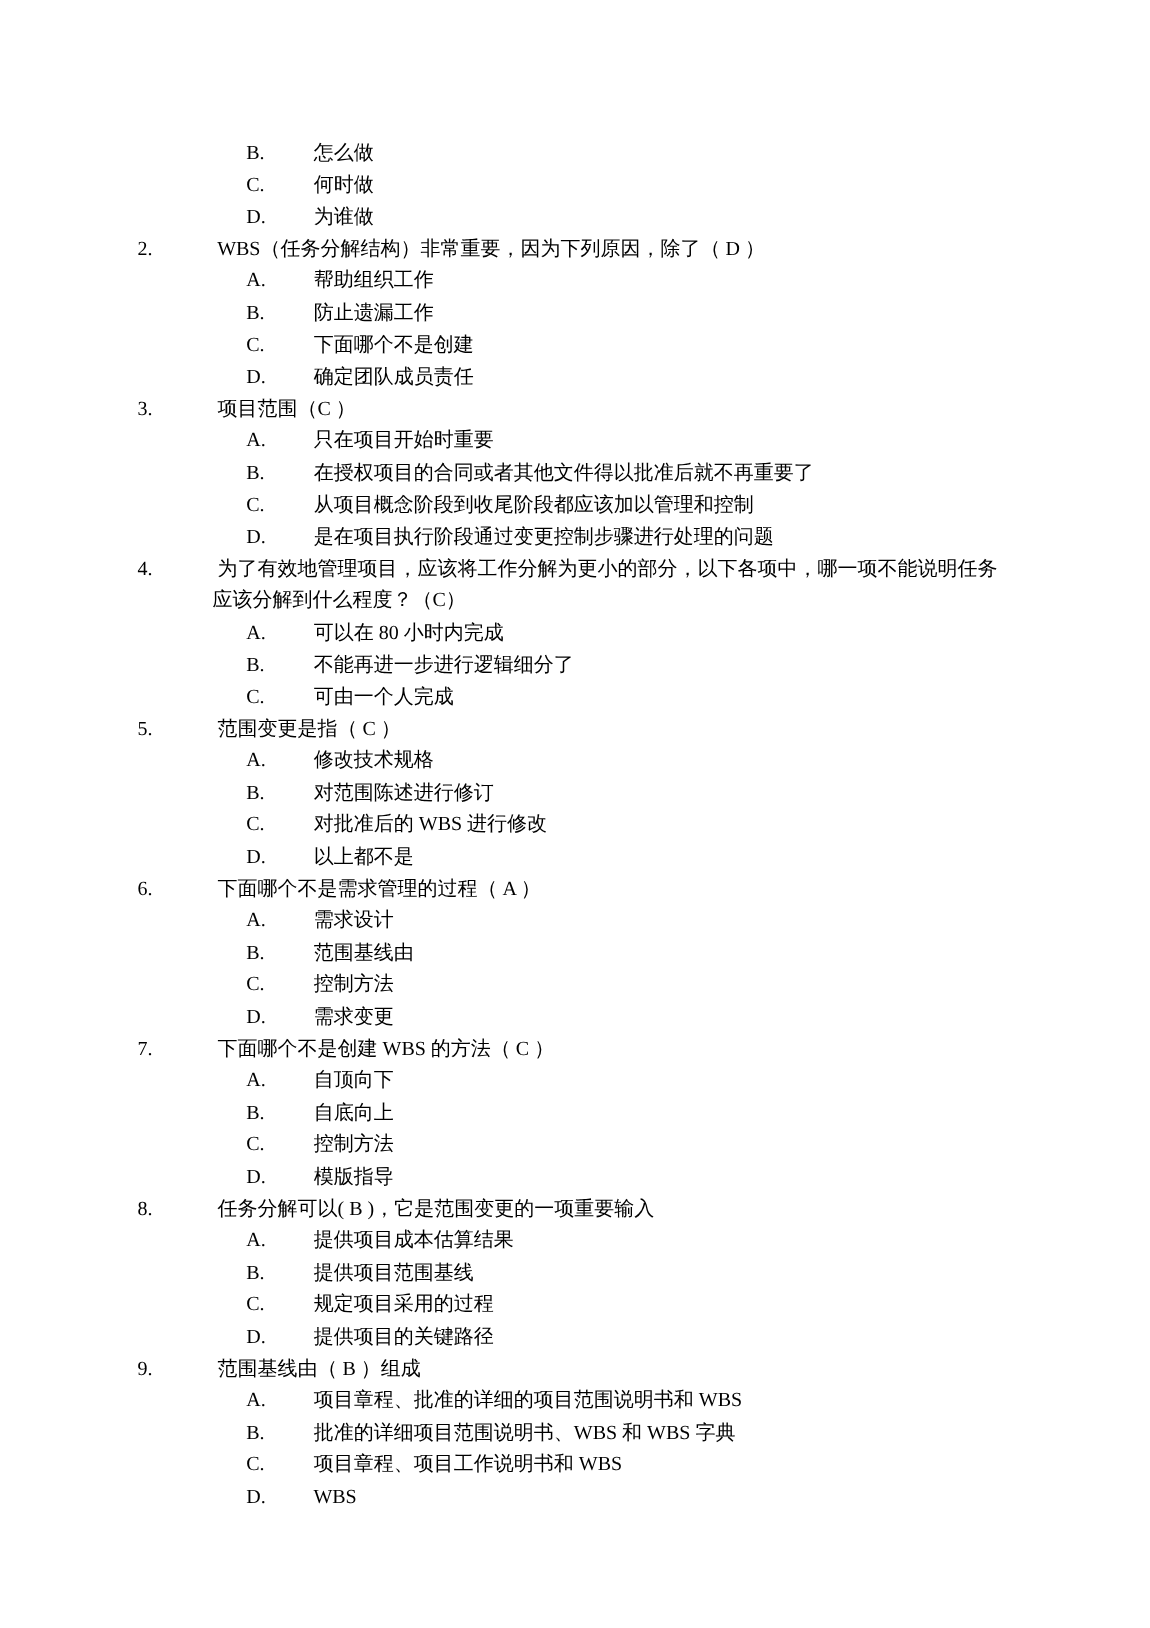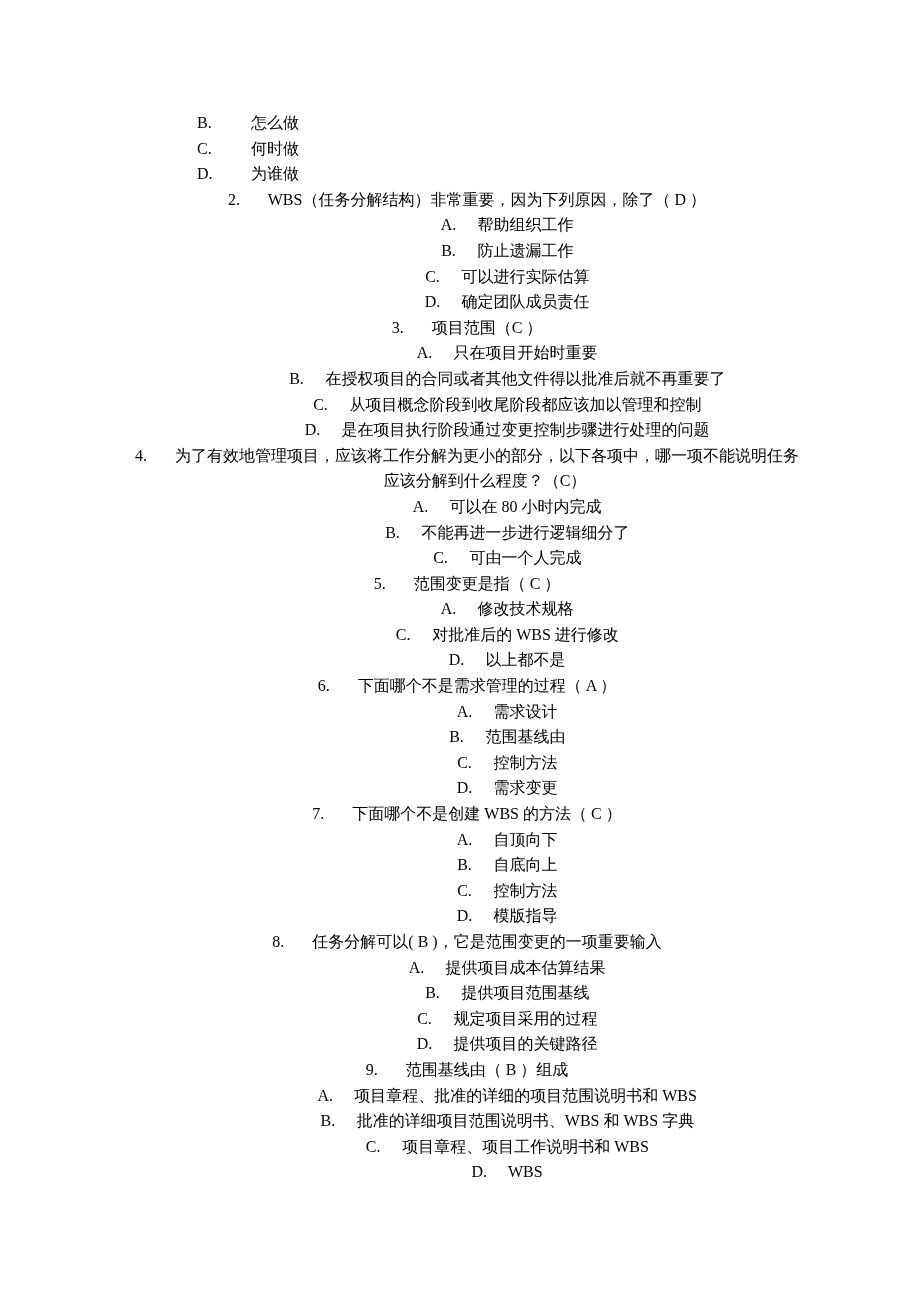--- a/index.html
+++ b/index.html
@@ -12,21 +12,20 @@
     line-height: 1.6;
   }
   .page {
     width: 920px;
     min-height: 1302px;
     box-sizing: border-box;
     padding: 110px 120px 110px 120px;
   }
   .question {
     margin-bottom: 0;
-    text-align: center;
   }
   .q-num {
     display: inline-block;
     min-width: 30px;
   }
   .q-stem {
     padding-left: 30px;
     text-indent: -30px;
     margin-left: 20px;
   }
@@ -52,21 +51,21 @@
       <div class="opt-line"><span class="opt-letter">C.</span>  <span>何时做</span></div>
       <div class="opt-line"><span class="opt-letter">D.</span>  <span>为谁做</span></div>
     </div>
 
   <div id="questions-container">
       <div class="question">
         <div class="q-stem"><span class="q-num">2.</span>  <span>WBS（任务分解结构）非常重要，因为下列原因，除了（ D ）</span></div>
         <div class="options">
           <div class="opt-line"><span class="opt-letter">A.</span>  <span>帮助组织工作</span></div>
           <div class="opt-line"><span class="opt-letter">B.</span>  <span>防止遗漏工作</span></div>
-          <div class="opt-line"><span class="opt-letter">C.</span>  <span>可以进行实际估算</span></div>
+          <div class="opt-line"><span class="opt-letter">C.</span>  <span>下面哪个不是创建</span></div>
           <div class="opt-line"><span class="opt-letter">D.</span>  <span>确定团队成员责任</span></div>
         </div>
       </div>
       <div class="question">
         <div class="q-stem"><span class="q-num">3.</span>  <span>项目范围（C ）</span></div>
         <div class="options">
           <div class="opt-line"><span class="opt-letter">A.</span>  <span>只在项目开始时重要</span></div>
           <div class="opt-line"><span class="opt-letter">B.</span>  <span>在授权项目的合同或者其他文件得以批准后就不再重要了</span></div>
           <div class="opt-line"><span class="opt-letter">C.</span>  <span>从项目概念阶段到收尾阶段都应该加以管理和控制</span></div>
           <div class="opt-line"><span class="opt-letter">D.</span>  <span>是在项目执行阶段通过变更控制步骤进行处理的问题</span></div>
@@ -77,20 +76,21 @@
         <div class="options">
           <div class="opt-line"><span class="opt-letter">A.</span>  <span>可以在 80 小时内完成</span></div>
           <div class="opt-line"><span class="opt-letter">B.</span>  <span>不能再进一步进行逻辑细分了</span></div>
           <div class="opt-line"><span class="opt-letter">C.</span>  <span>可由一个人完成</span></div>
         </div>
       </div>
       <div class="question">
         <div class="q-stem"><span class="q-num">5.</span>  <span>范围变更是指（ C ）</span></div>
         <div class="options">
           <div class="opt-line"><span class="opt-letter">A.</span>  <span>修改技术规格</span></div>
+          <div class="opt-line"><span class="opt-letter">B.</span>  <span>对范围陈述进行修订</span></div>
           <div class="opt-line"><span class="opt-letter">C.</span>  <span>对批准后的 WBS 进行修改</span></div>
           <div class="opt-line"><span class="opt-letter">D.</span>  <span>以上都不是</span></div>
         </div>
       </div>
       <div class="question">
         <div class="q-stem"><span class="q-num">6.</span>  <span>下面哪个不是需求管理的过程（ A  ）</span></div>
         <div class="options">
           <div class="opt-line"><span class="opt-letter">A.</span>  <span>需求设计</span></div>
           <div class="opt-line"><span class="opt-letter">B.</span>  <span>范围基线由</span></div>
           <div class="opt-line"><span class="opt-letter">C.</span>  <span>控制方法</span></div>

